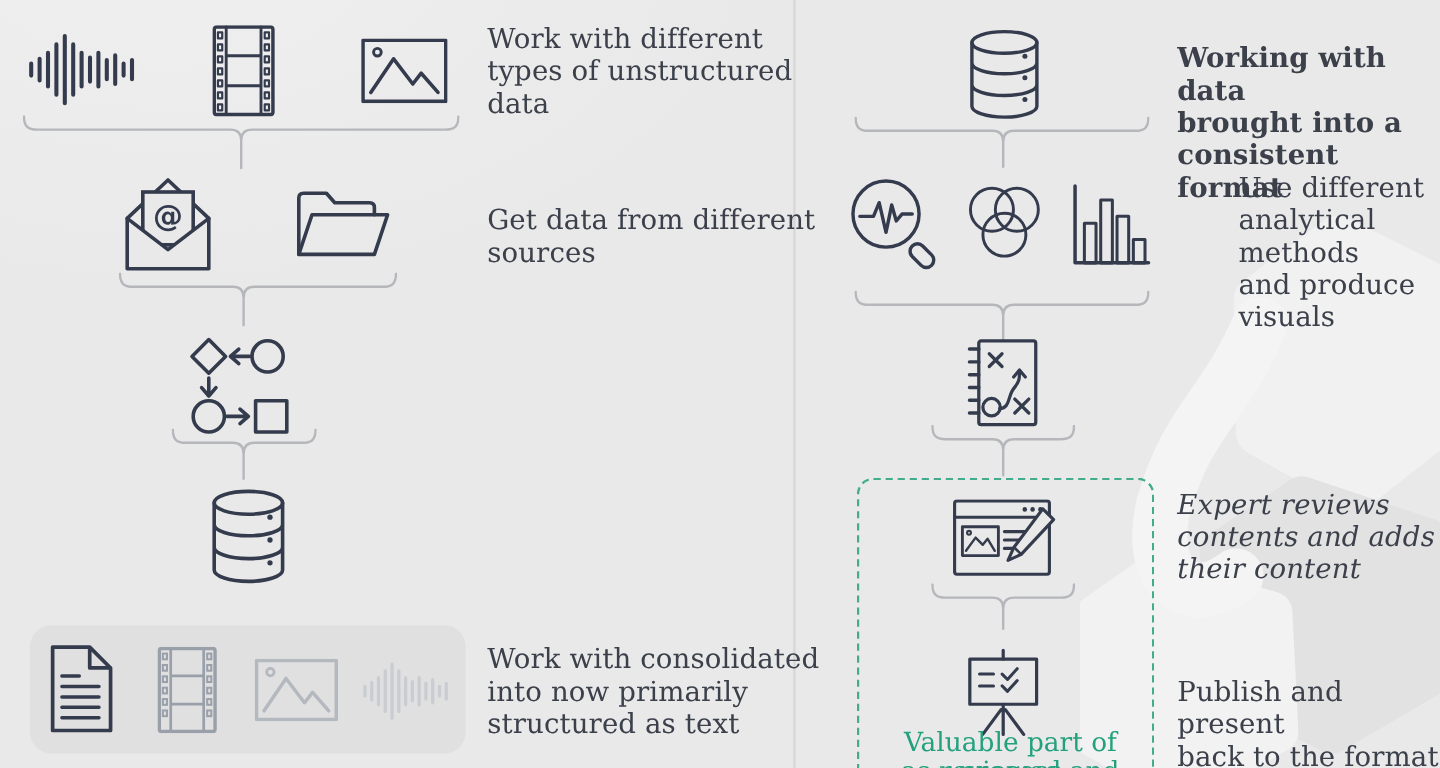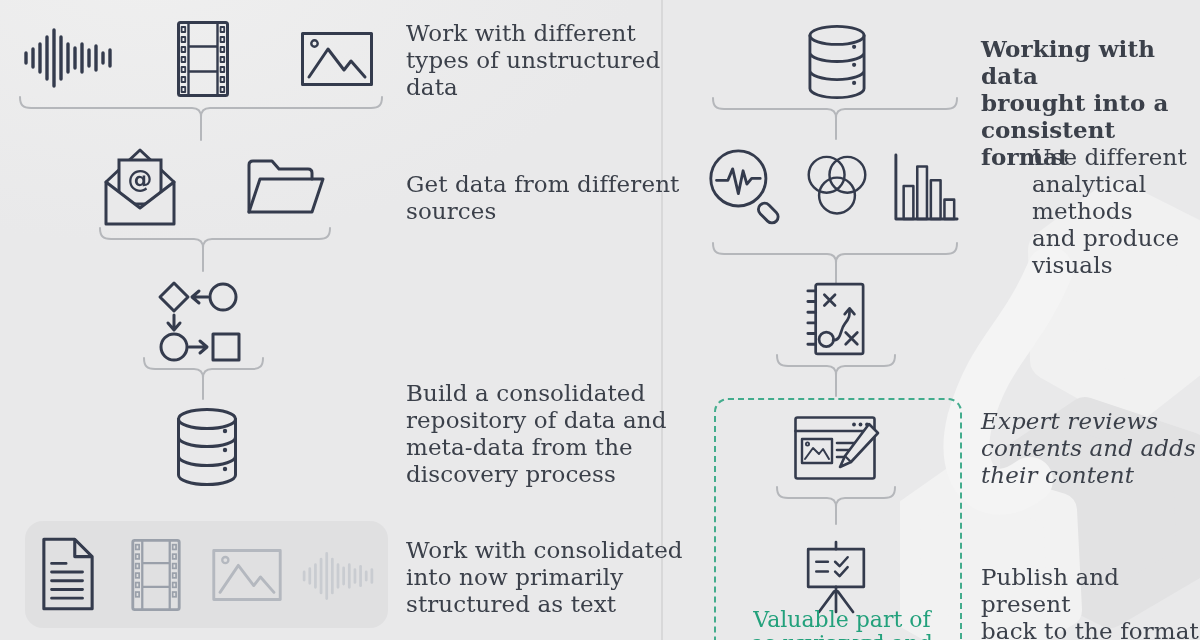--- a/index.html
+++ b/index.html
@@ -172,24 +172,20 @@
     <svg width="76" height="50" viewBox="0 0 92 62">
       <path fill="none" stroke="#c9ccd1" stroke-linecap="round" stroke-width="3.4" d="M4 26V36M11 22V40M18 17V45M25 10V52M32 3V59M39 10V52M46 17V45M53 21V41M60 17V45M67 23V39M74 19V43M81 26V36M88 23V39"></path>
     </svg>
   </div>
 
   <div class="txt" style="left:406px;top:20px;">Work with different
 types of unstructured
 data</div>
   <div class="txt" style="left:406px;top:171px;">Get data from different
 sources</div>
-  <div class="txt" style="left:406px;top:380px;">Build a consolidated
-repository of data and
-meta-data from the
-discovery process</div>
   <div class="txt" style="left:406px;top:537px;">Work with consolidated
 into now primarily
 structured as text</div>
 
   <div class="icon" style="left:807px;top:24px;">
     <svg width="60" height="76" viewBox="0 0 62 80">
       <ellipse class="s-ink" stroke-width="3" cx="31" cy="12" rx="28.5" ry="9.5"></ellipse>
       <path class="s-ink" stroke-width="3" d="M2.5,12 V68 M59.5,12 V68 M2.5,68 A28.5,9.5 0 0 0 59.5,68 M2.5,30 A28.5,9.5 0 0 0 59.5,30 M2.5,49 A28.5,9.5 0 0 0 59.5,49"></path>
       <circle class="f-ink" cx="49" cy="24" r="2.2"></circle>
       <circle class="f-ink" cx="49" cy="43" r="2.2"></circle>

